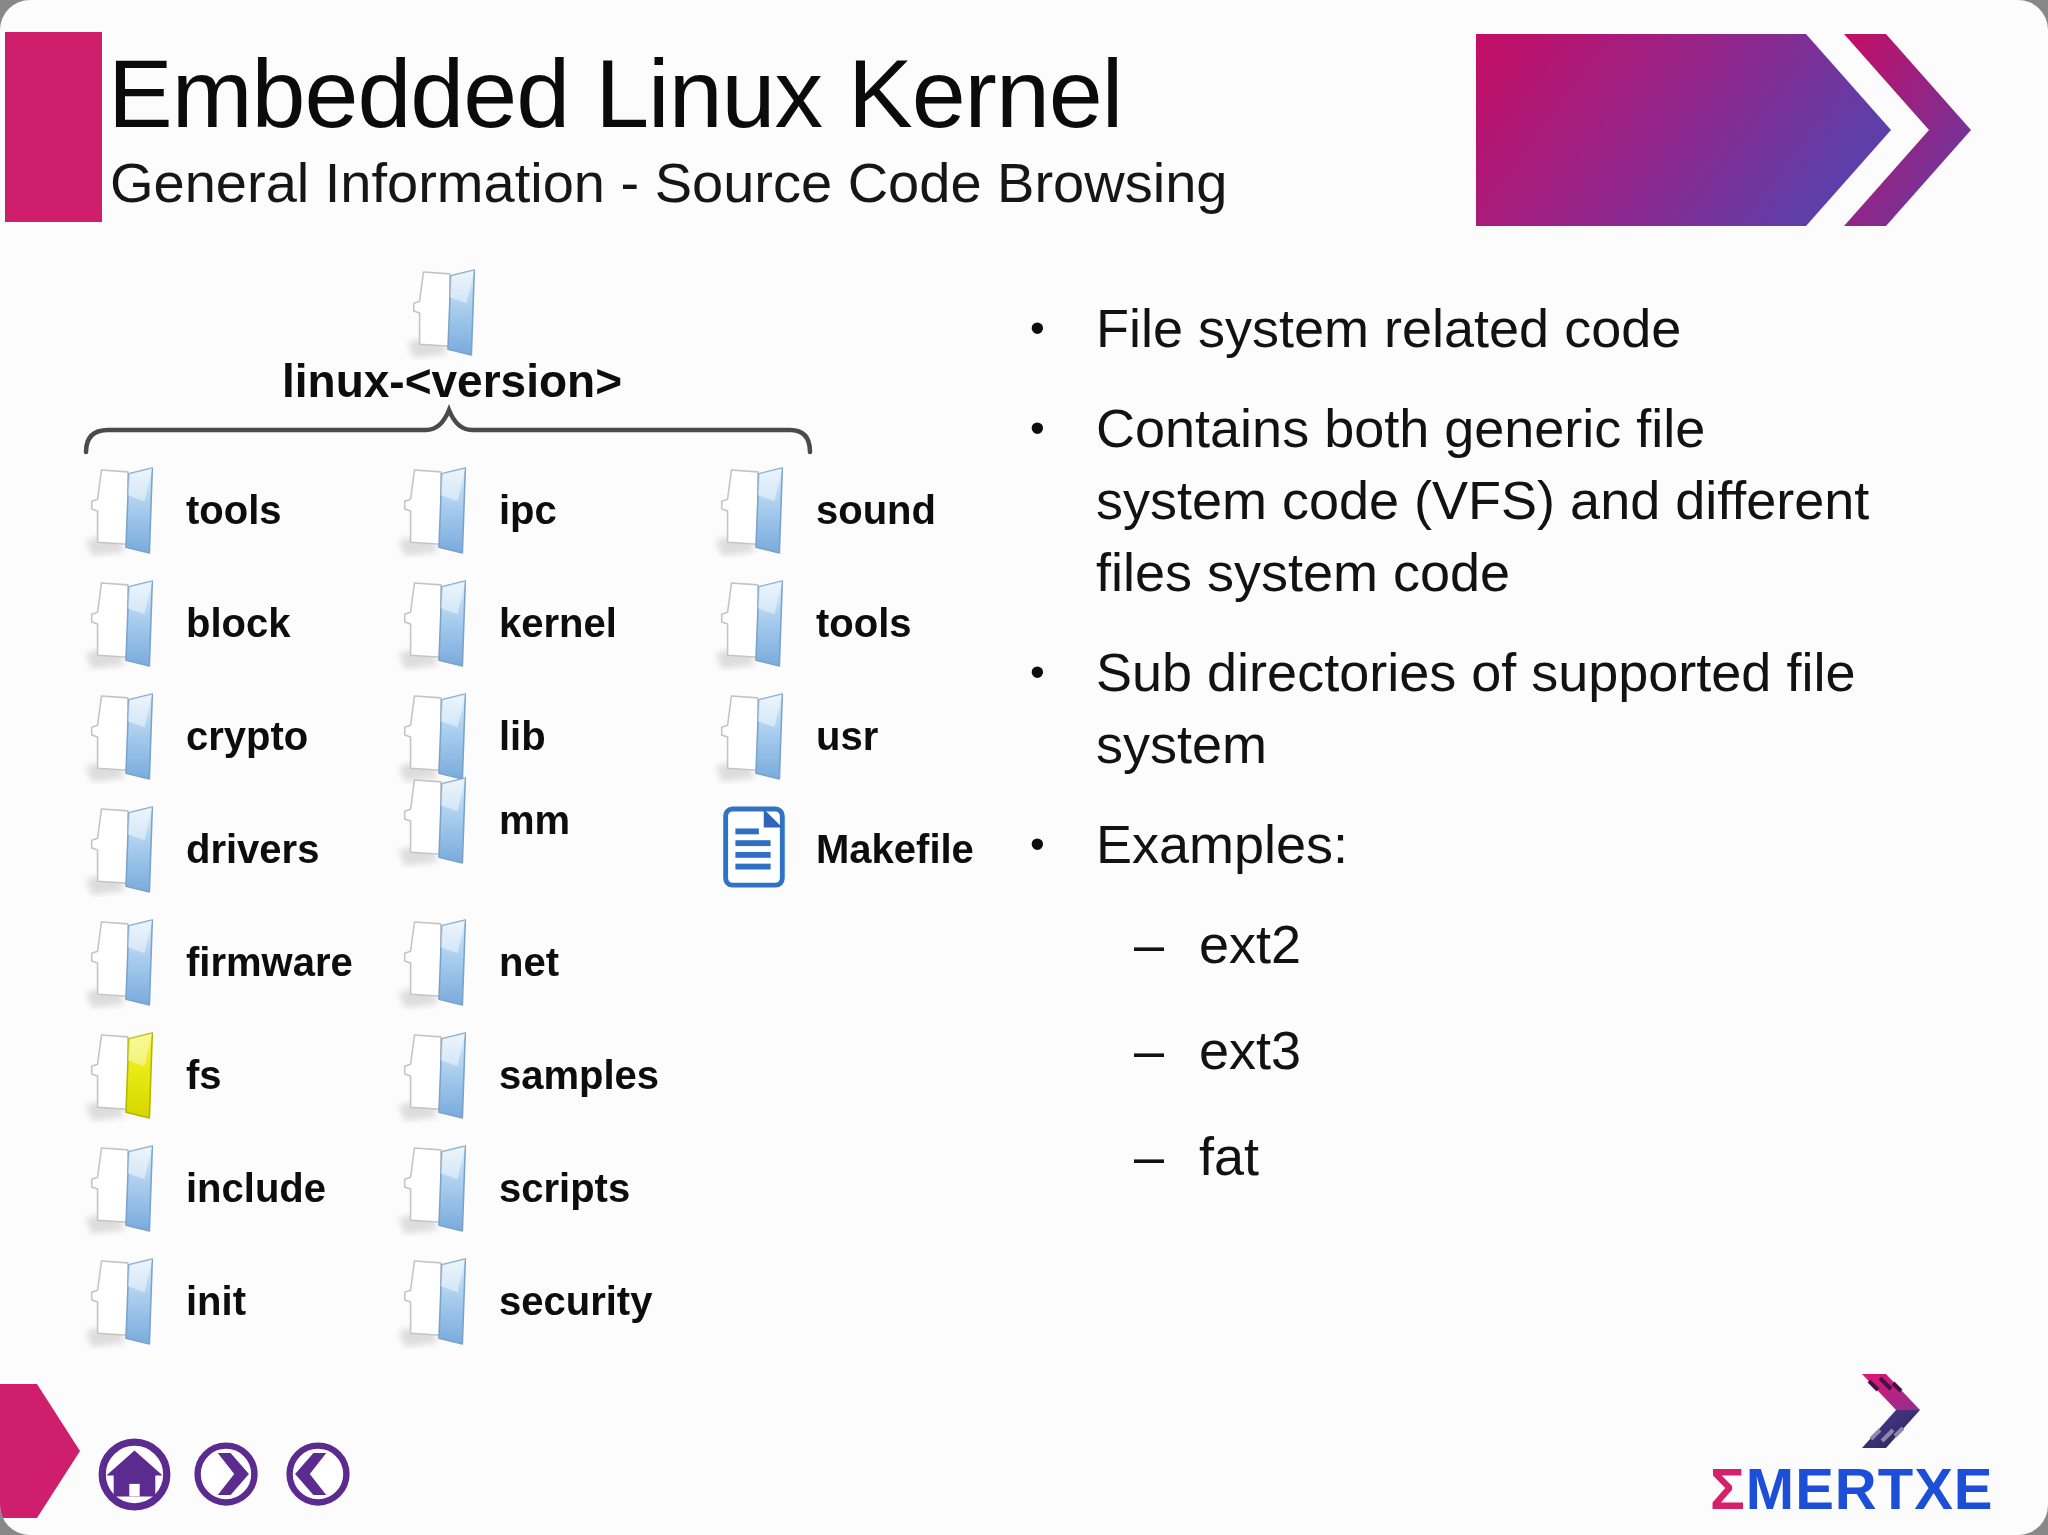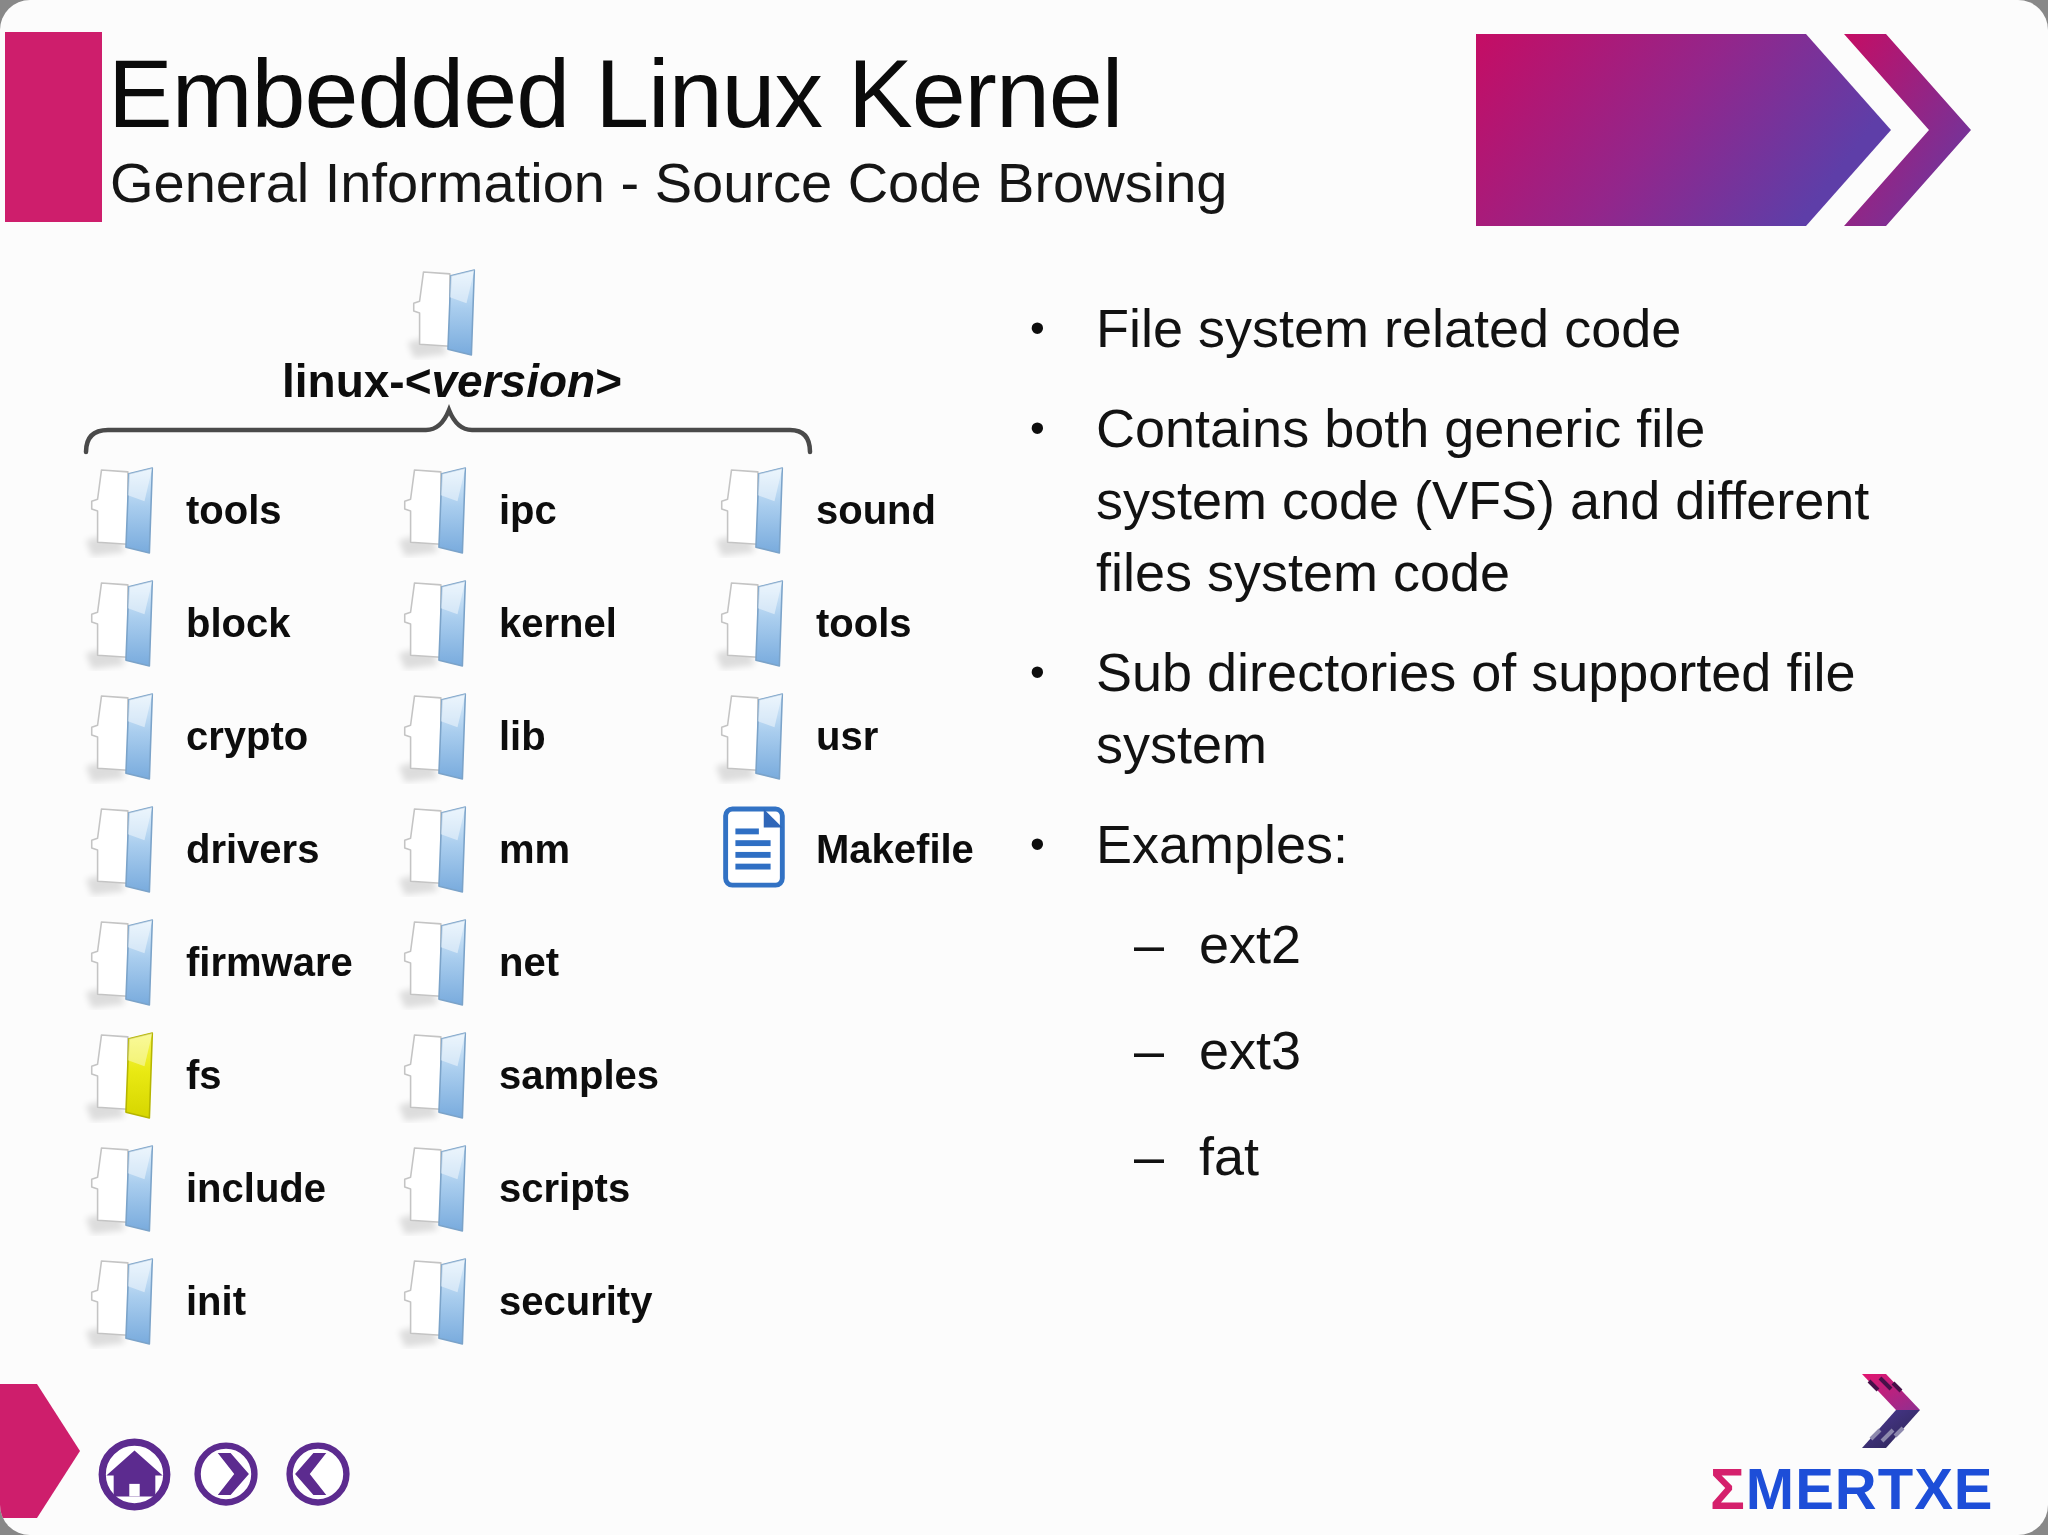--- a/index.html
+++ b/index.html
@@ -11,21 +11,21 @@
   .accent-rect{position:absolute;left:5px;top:32px;width:97px;height:190px;background:#ce1e6c;}
   .page-title{position:absolute;left:108px;top:40px;font-size:97px;line-height:108px;font-weight:400;color:#0b0b0b;letter-spacing:-1px;white-space:nowrap;}
   .page-subtitle{position:absolute;left:110px;top:152px;font-size:56px;line-height:62px;font-weight:400;color:#161616;white-space:nowrap;}
   .header-graphic{position:absolute;left:1476px;top:28px;}
   
   .titem{position:absolute;display:flex;align-items:center;gap:20px;height:96px;}
   .fico{width:86px;height:96px;flex:0 0 86px;}
   .flabel{font-size:40px;font-weight:700;color:#0d0d0d;white-space:nowrap;}
   .root-item{position:absolute;left:402px;top:264px;width:86px;height:96px;}
   .root-label{position:absolute;left:152px;top:354px;width:600px;text-align:center;font-size:46px;font-weight:700;color:#0d0d0d;}
-  .root-label .ver{font-style:italic;margin-top:8px;}
+  .root-label .ver{margin-top:8px;}
   .brace{position:absolute;left:78px;top:398px;}
   
   .bullets{position:absolute;left:1030px;top:292px;width:990px;font-size:54px;line-height:72px;}
   .bullet{display:flex;margin-bottom:28px;}
   .bullet .dot{flex:0 0 66px;font-size:42px;line-height:72px;color:#0d0d0d;}
   .blines div{white-space:nowrap;}
   .subs{margin-left:104px;margin-top:24px;}
   .sub{display:flex;margin-bottom:34px;}
   .sub .dash{flex:0 0 65px;line-height:72px;}
   
@@ -187,21 +187,21 @@
         <use href="#sym-folder-blue"></use>
       </svg>
       <span class="flabel">kernel</span>
     </div>
   <div class="titem" style="left:393px;top:688px">
       <svg class="fico" viewBox="0 0 88 98">
         <use href="#sym-folder-blue"></use>
       </svg>
       <span class="flabel">lib</span>
     </div>
-  <div class="titem" style="left:393px;top:801px">
+  <div class="titem" style="left:393px;top:772px">
       <svg class="fico" viewBox="0 0 88 98">
         <use href="#sym-folder-blue"></use>
       </svg>
       <span class="flabel">mm</span>
     </div>
   <div class="titem" style="left:393px;top:914px">
       <svg class="fico" viewBox="0 0 88 98">
         <use href="#sym-folder-blue"></use>
       </svg>
       <span class="flabel">net</span>

